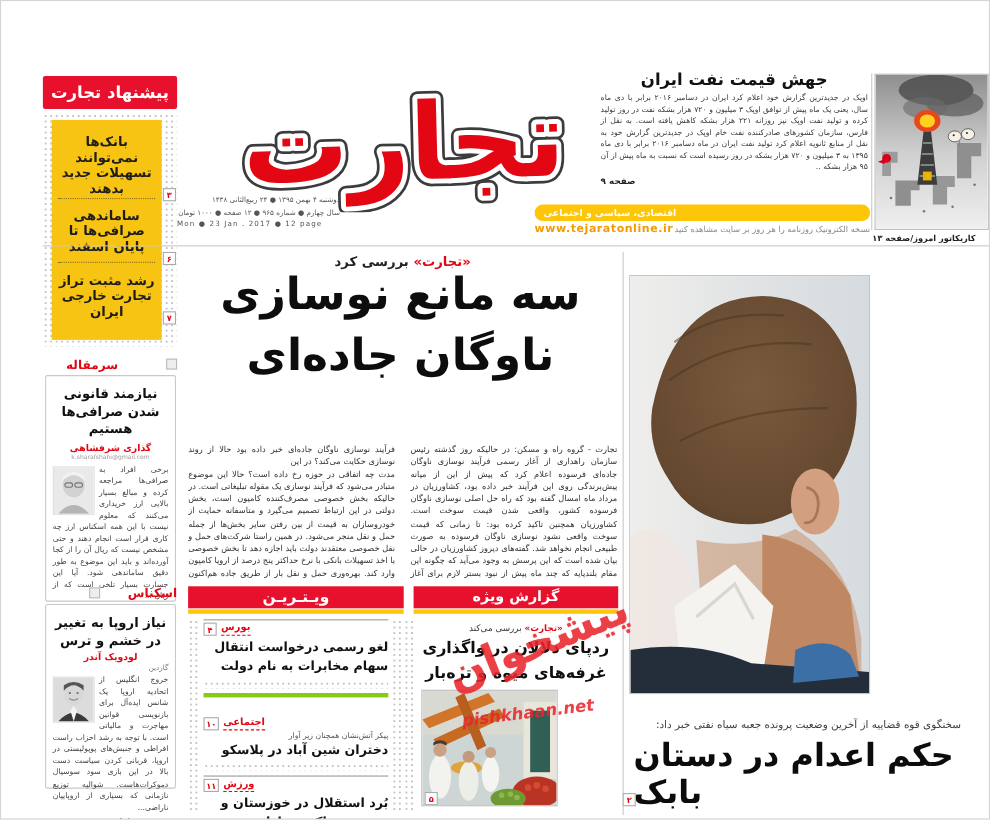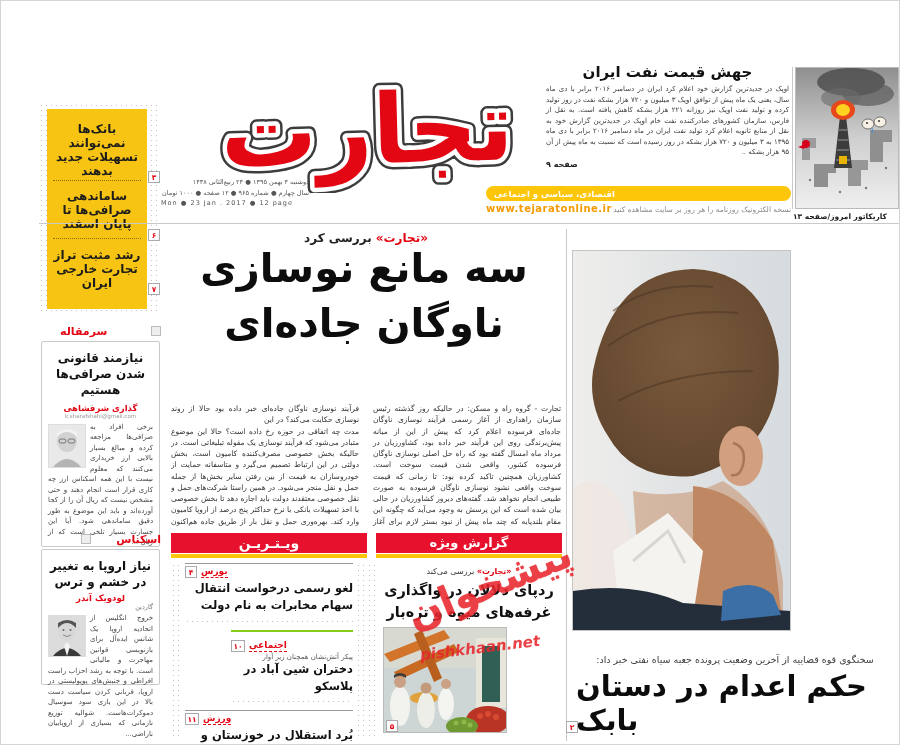--- a/index.html
+++ b/index.html
@@ -28,20 +28,21 @@
   .sec-label { color:#e30613; font-weight:bold; font-size:11px;margin-left:21px; }
   .sec-box { border:1px solid #c9c9c9; background:#fff; border-radius:2px; }
   .kicker-brand { color:#e30613; font-weight:bold; }
   .wm { color:#e8262d; font-weight:bold; opacity:.88; }
 </style>
 </head>
 <body>
 
 <div class="page">
 
+  <div class="abs redbar" style="left:38px; top:68px; width:122px; height:30px; font-size:15px; line-height:30px; border-radius:2px;">پیشنهاد تجارت</div>
 
   <div class="abs dots" style="left:38px; top:102px; width:122px; height:212px;"></div>
 
   <div class="abs" style="left:46px; top:108px; width:100px; height:200px; background:#f7c413; padding:10px 6px 4px 6px;">
     <div style="height:62px; display:flex; align-items:center; justify-content:center; text-align:center; font-size:12px; font-weight:bold; color:#1d1d1b; border-bottom:1px dotted #8a7014;">
       <span>بانک‌ها نمی‌توانند تسهیلات جدید بدهند</span>
     </div>
     <div style="height:58px; display:flex; align-items:center; justify-content:center; text-align:center; font-size:12px; font-weight:bold; color:#1d1d1b; border-bottom:1px dotted #8a7014;">
       <span>ساماندهی صرافی‌ها تا پایان اسفند</span>
     </div>
@@ -74,21 +75,21 @@
       </span>
       <div class="tiny" style="font-size:7px; color:#444;">برخی افراد به صرافی‌ها مراجعه کرده و مبالغ بسیار بالایی ارز خریداری می‌کنند که معلوم نیست با این همه اسکناس ارز چه کاری قرار است انجام دهند و حتی مشخص نیست که ریال آن را از کجا آورده‌اند و باید این موضوع به طور دقیق ساماندهی شود. آیا این جسارت بسیار تلخی است که از زبان ...</div>
     </div>
     <div style="clear:both; text-align:left; font-weight:bold; font-size:8px; color:#222; margin-top:5px;">ادامه در صفحه ۳</div>
   </div>
 
   <div class="abs" style="left:38px; top:531px; width:122px; height:14px; display:flex; align-items:center; justify-content:flex-end; gap:4px; direction:ltr;">
     <span style="width:10px;height:10px;border:1px solid #bbb;background:#eee;display:inline-block;"></span>
     <span class="sec-label">اسکناس</span>
   </div>
-  <div class="abs sec-box" style="left:40px; top:548px; width:119px; height:136px; padding:8px 6px 5px 6px;">
+  <div class="abs sec-box" style="left:40px; top:548px; width:119px; height:168px; padding:8px 6px 5px 6px;">
     <div style="text-align:center; font-weight:bold; font-size:12px; color:#111; line-height:1.35;">نیاز اروپا به تغییر در خشم و ترس</div>
     <div style="text-align:center; color:#e30613; font-weight:bold; font-size:8.5px; margin-top:3px;">لودویک آندر</div>
     <div style="text-align:right; color:#777; font-size:6.5px;">گاردین</div>
     <div style="margin-top:2px;">
       <span style="float:left; width:38px; height:42px; margin:2px 4px 2px 0; border:1px solid #ddd; display:block;">
         <svg width="36" height="40" viewBox="0 0 36 40">
           <rect width="36" height="40" fill="#dcdcdc"></rect>
           <ellipse cx="18" cy="15" rx="9" ry="10" fill="#d8d8d8"></ellipse>
           <path d="M9 12 Q18 2 27 12 L27 7 Q18 1 9 7 Z" fill="#555"></path>
           <circle cx="14.5" cy="14" r="1" fill="#666"></circle>
@@ -203,21 +204,21 @@
 
     <div style="border-top:1px solid #999; padding-top:2px;">
       <div style="display:flex; align-items:center; gap:4px; direction:ltr;">
         <span class="pgbox" style="position:static;">۴</span>
         <span style="color:#e30613; font-weight:bold; font-size:9px; border-bottom:1px dashed #e30613; padding-bottom:1px;">بورس</span>
       </div>
       <div style="font-weight:bold; font-size:11.5px; color:#111; text-align:right; line-height:1.5; margin-top:2px;">لغو رسمی درخواست انتقال سهام مخابرات به نام دولت</div>
       <div class="dots" style="height:7px; margin:4px 0;"></div>
     </div>
 
-    <div style="border-top:2px solid #84cc16; padding-top:8px;margin-left:46px;">
+    <div style="border-top:4px solid #84cc16; padding-top:18px;">
       <div style="display:flex; align-items:center; gap:4px; direction:ltr;">
         <span class="pgbox" style="position:static; width:14px;">۱۰</span>
         <span style="color:#e30613; font-weight:bold; font-size:9px; border-bottom:1px dashed #e30613; padding-bottom:1px;">اجتماعی</span>
       </div>
       <div style="font-size:7px; color:#555; text-align:right; margin-top:1px;">پیکر آتش‌نشان همچنان زیر آوار</div>
       <div style="font-weight:bold; font-size:11.5px; color:#111; text-align:right; line-height:1.5;">دختران شین آباد در پلاسکو</div>
       <div class="dots" style="height:7px; margin:4px 0;"></div>
     </div>
 
     <div style="border-top:1px solid #999; padding-top:2px;">

